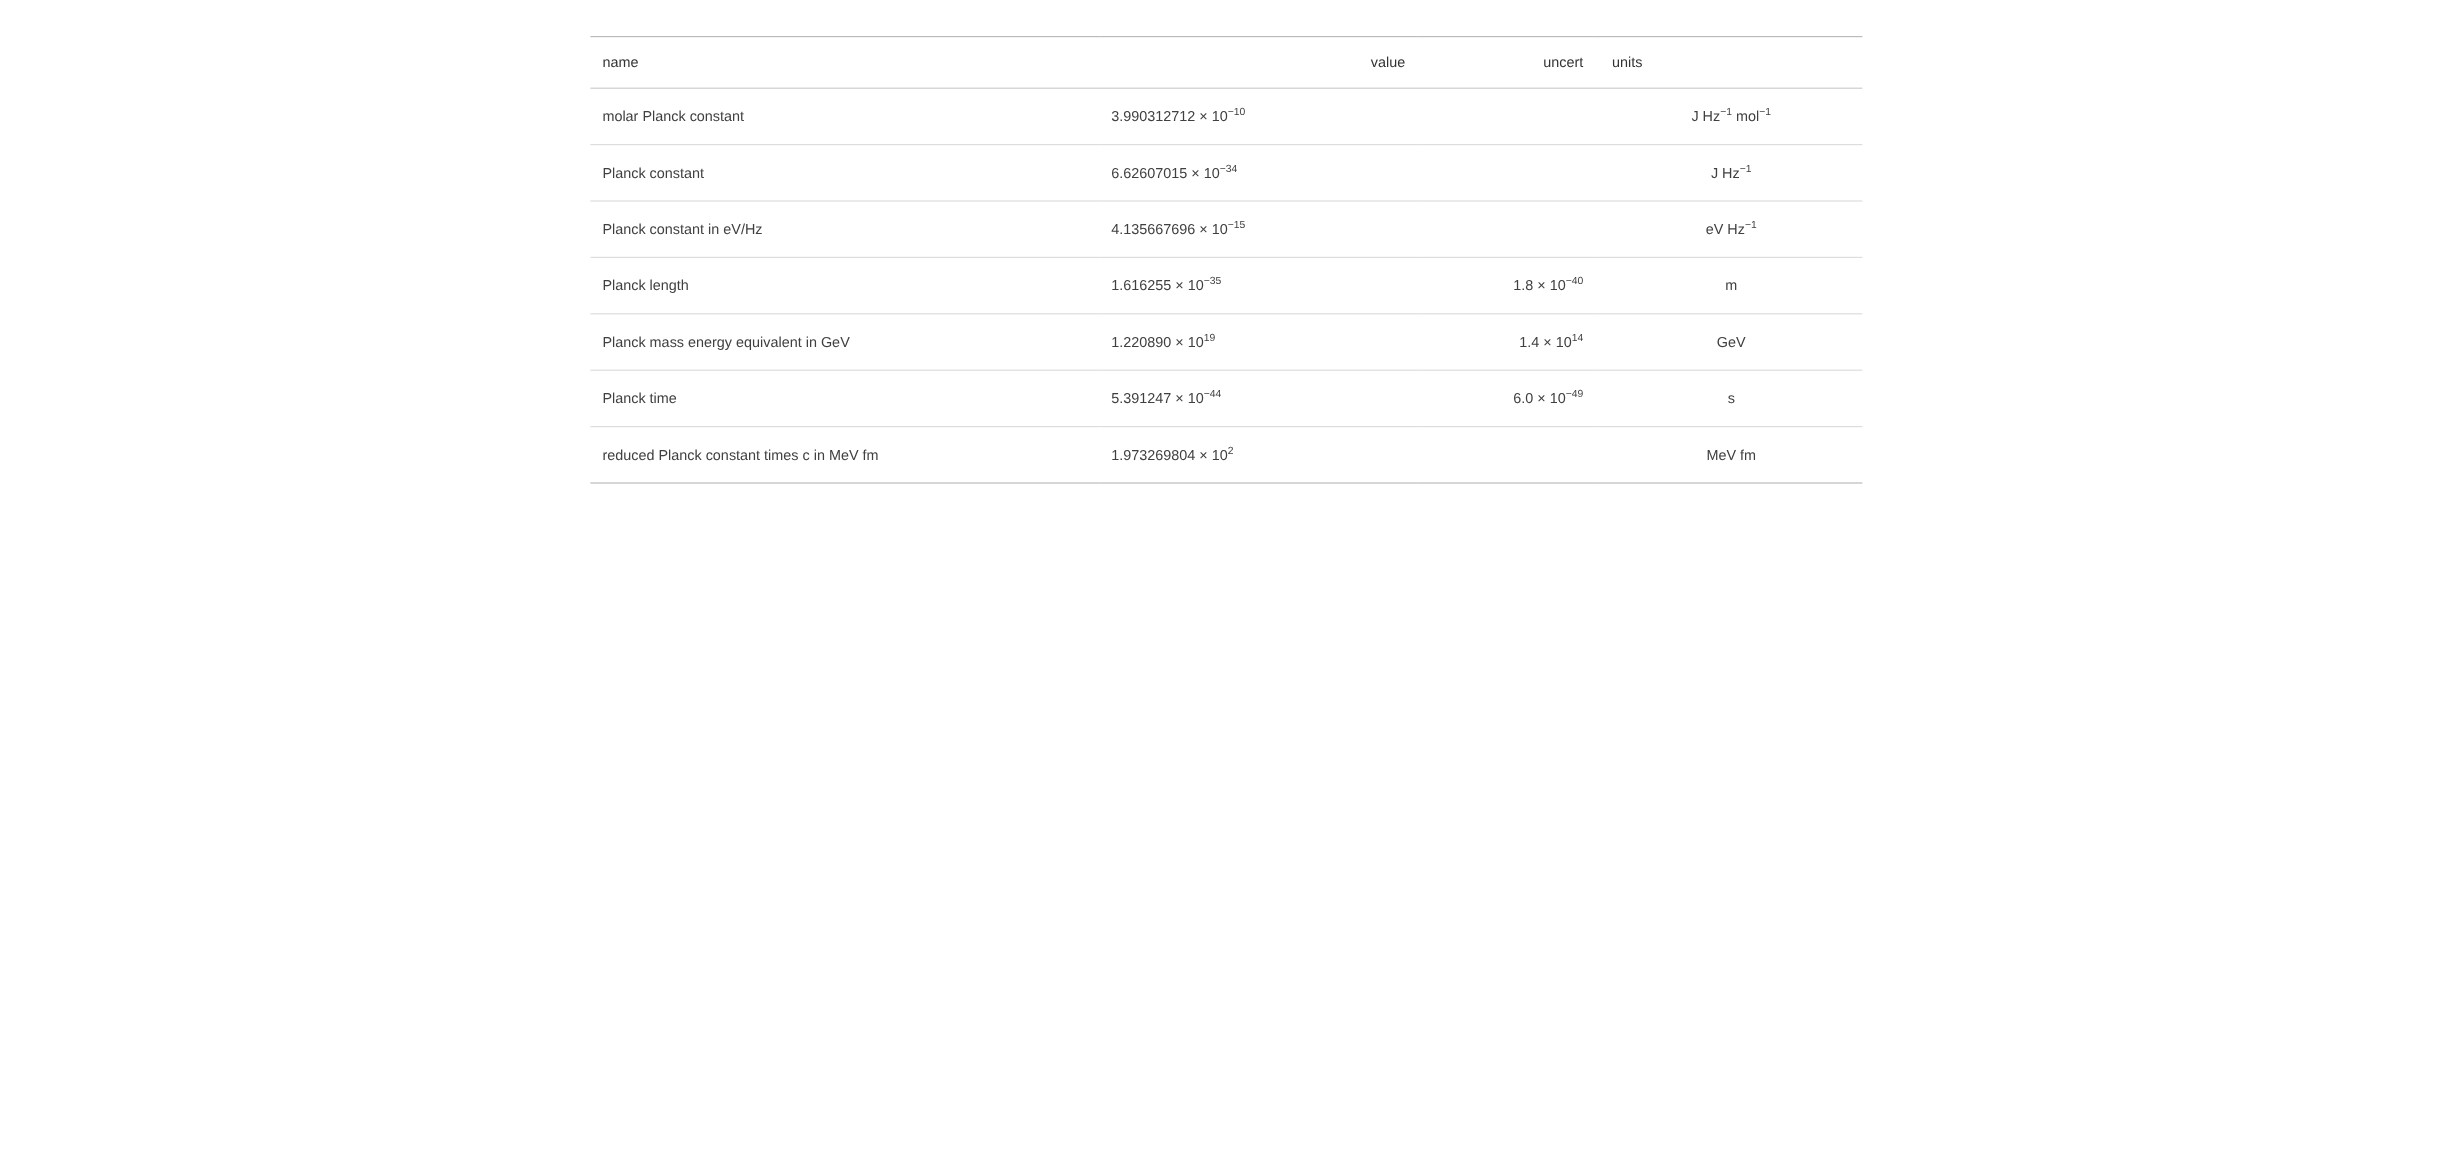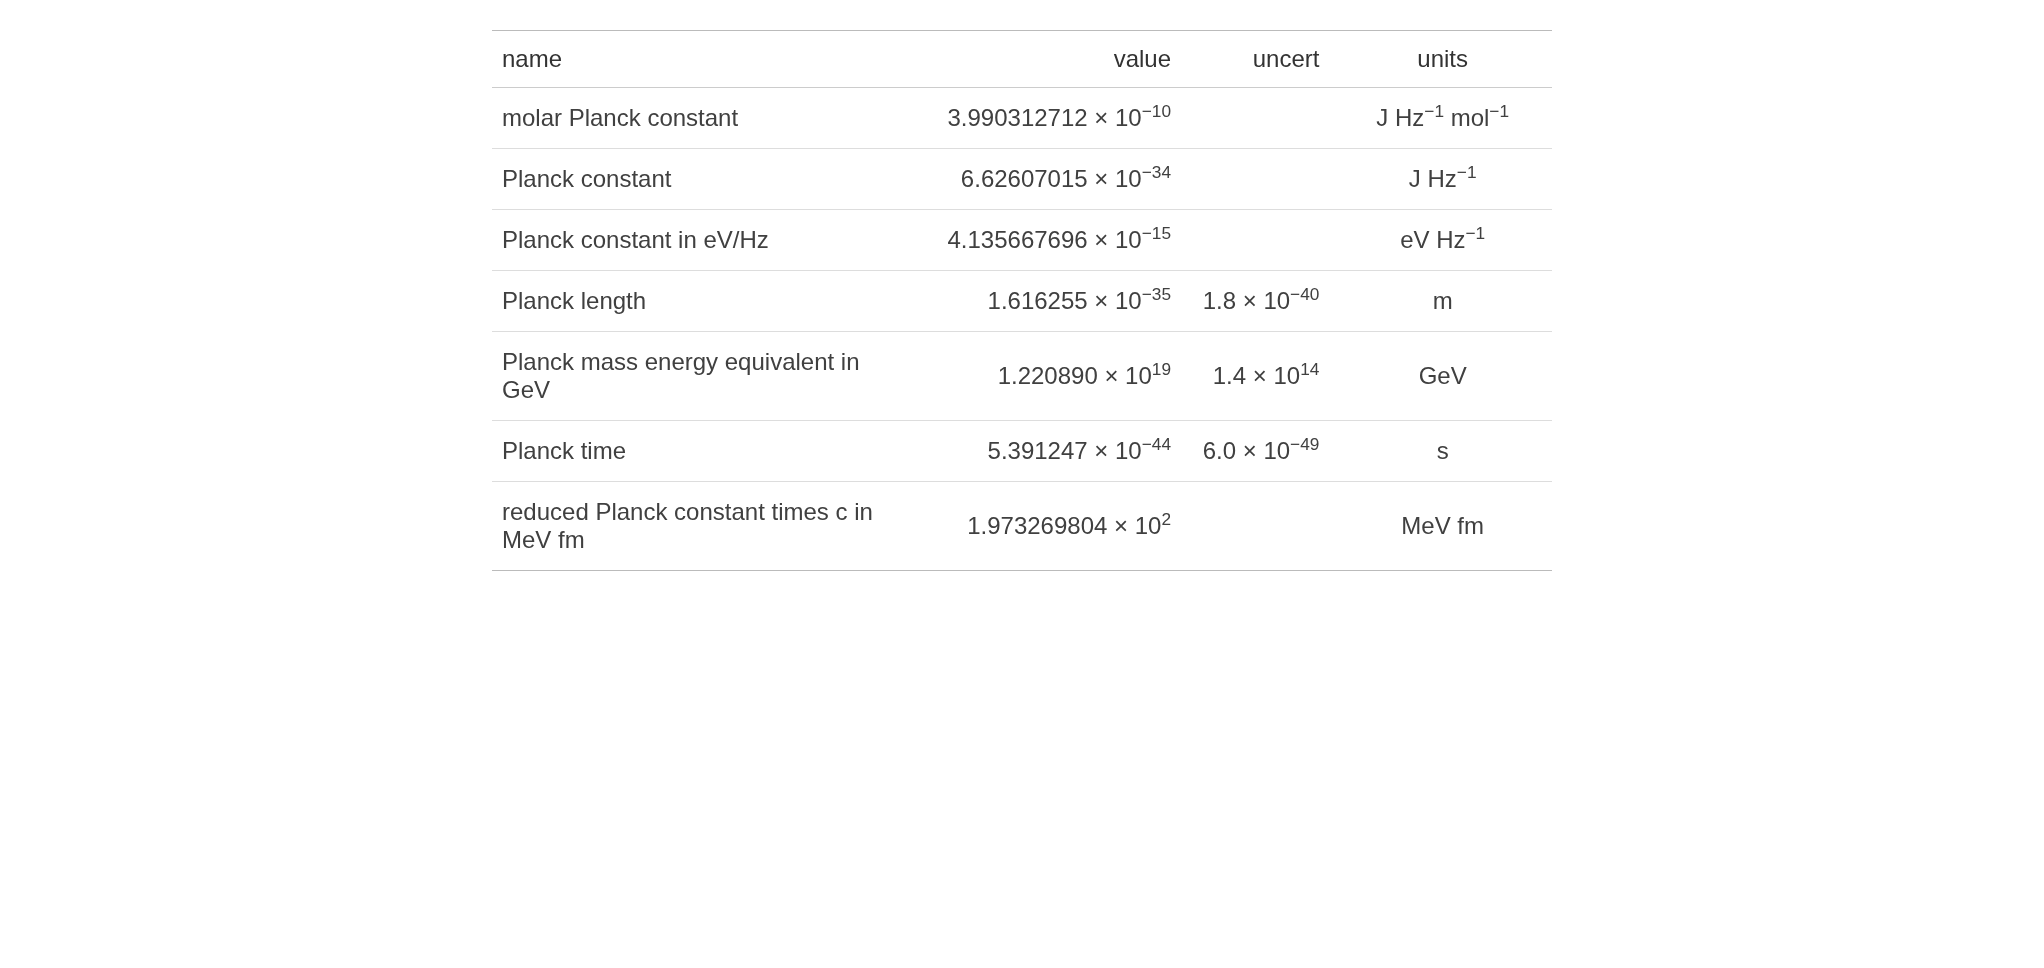--- a/index.html
+++ b/index.html
@@ -13,21 +13,21 @@
       display: flex;
       justify-content: center;
       padding: 30px 20px;
     }
     .table-container {
       width: 1060px;
     }
     table {
       width: 100%;
       border-collapse: collapse;
-      font-size: 24px;
+      font-size: 12px;
       color: #333;
     }
     thead tr {
       border-top: 1.5px solid #bbb;
       border-bottom: 1.5px solid #ccc;
     }
     th {
       font-weight: 400;
       padding: 14px 10px;
       color: #333;
@@ -38,40 +38,39 @@
     }
     th.col-value {
       text-align: right;
       width: 25%;
     }
     th.col-uncert {
       text-align: right;
       width: 14%;
     }
     th.col-units {
-      text-align: center;
+      text-align: left;
       width: 21%;
       padding-left: 14px;
     }
     tbody tr {
       border-bottom: 1px solid #ddd;
     }
     tbody tr:last-child {
       border-bottom: 1.5px solid #bbb;
     }
     td {
       padding: 16px 10px;
       color: #404040;
       vertical-align: middle;
     }
     td.c-name {
       text-align: left;
     }
     td.c-value {
-      text-align: right;
       white-space: nowrap;
     }
     td.c-uncert {
       text-align: right;
       white-space: nowrap;
     }
     td.c-units {
       text-align: center;
       padding-left: 14px;
       white-space: nowrap;

